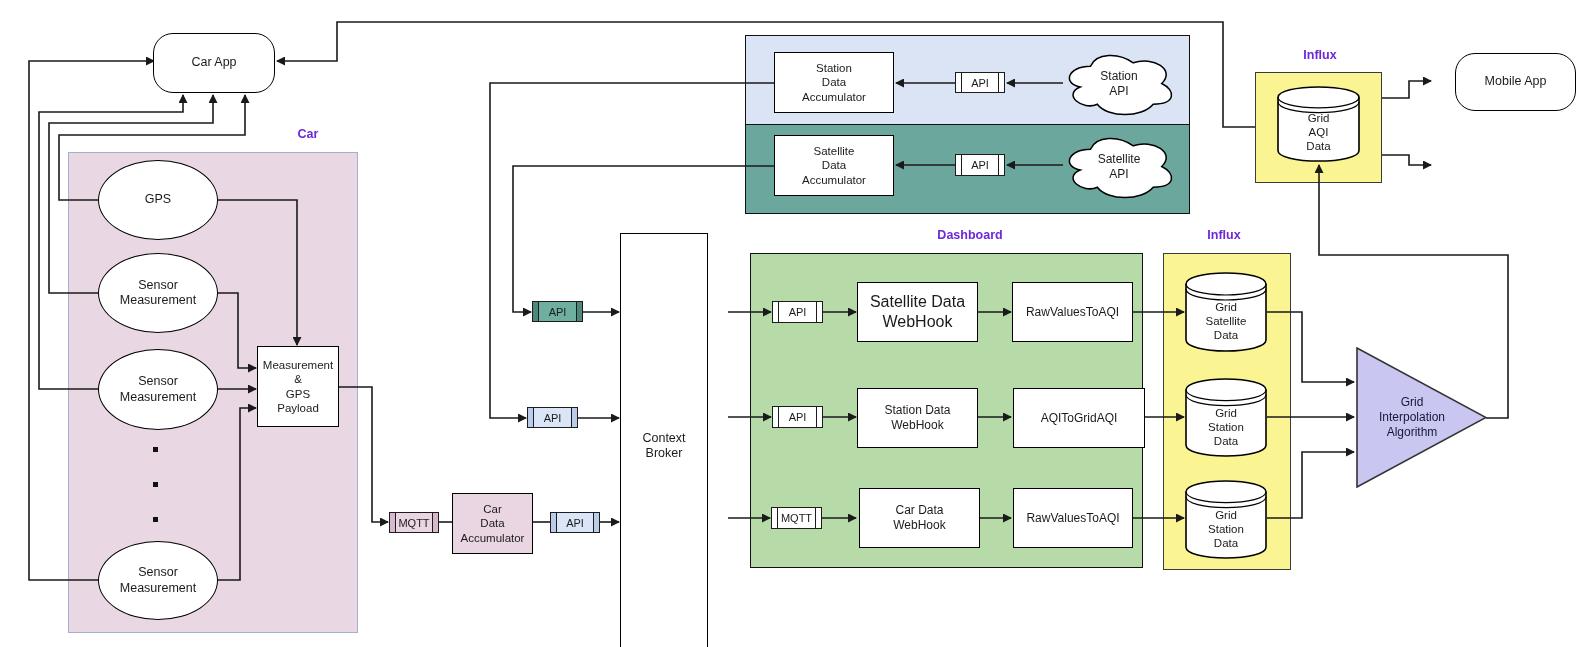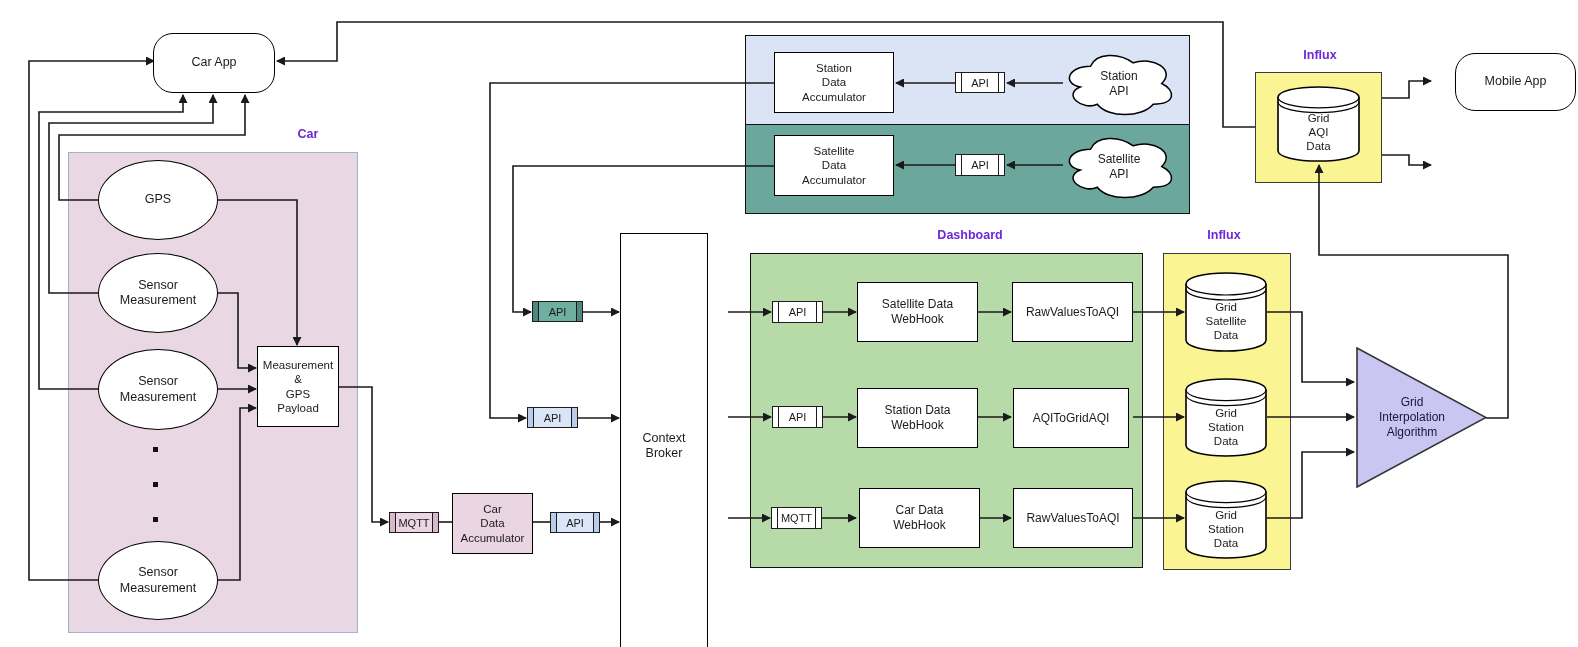--- a/index.html
+++ b/index.html
@@ -176,32 +176,32 @@
     </svg>
     <div class="slabel" style="top:20px;font-size:12px;">Satellite
 API</div>
   </div>
 
   <div class="pipe" style="left:772px;top:301px;width:51px;height:22px;">
     <i class="cap l"></i>
       <i class="cap r"></i>
     <span class="pl">API</span>
   </div>
-  <div class="node" style="left:857px;top:282px;width:121px;height:60px;font-size:12px;">Satellite Data
+  <div class="node" style="left:857px;top:282px;width:121px;height:60px;font-size:16px;">Satellite Data
 WebHook</div>
   <div class="node" style="left:1012px;top:282px;width:121px;height:60px;font-size:12px;">RawValuesToAQI</div>
 
   <div class="pipe" style="left:772px;top:406px;width:51px;height:22px;">
     <i class="cap l"></i>
       <i class="cap r"></i>
     <span class="pl">API</span>
   </div>
   <div class="node" style="left:857px;top:388px;width:121px;height:60px;font-size:12px;">Station Data
 WebHook</div>
-  <div class="node" style="left:1013px;top:388px;width:116px;height:60px;font-size:12px;">AQIToGridAQI</div>
+  <div class="node" style="left:1013px;top:388px;width:132px;height:60px;font-size:12px;">AQIToGridAQI</div>
 
   <div class="pipe" style="left:771px;top:507px;width:51px;height:22px;">
     <i class="cap l"></i>
       <i class="cap r"></i>
     <span class="pl">MQTT</span>
   </div>
   <div class="node" style="left:859px;top:488px;width:121px;height:60px;font-size:12px;">Car Data
 WebHook</div>
   <div class="node" style="left:1013px;top:488px;width:120px;height:60px;font-size:12px;">RawValuesToAQI</div>
 

